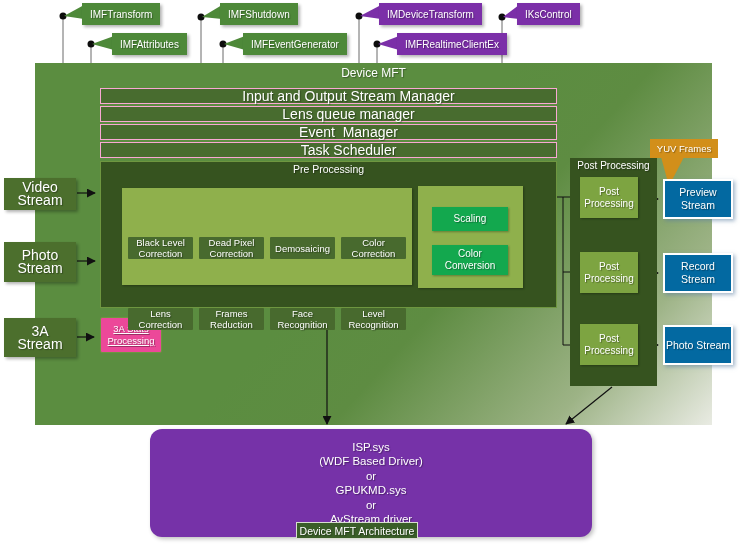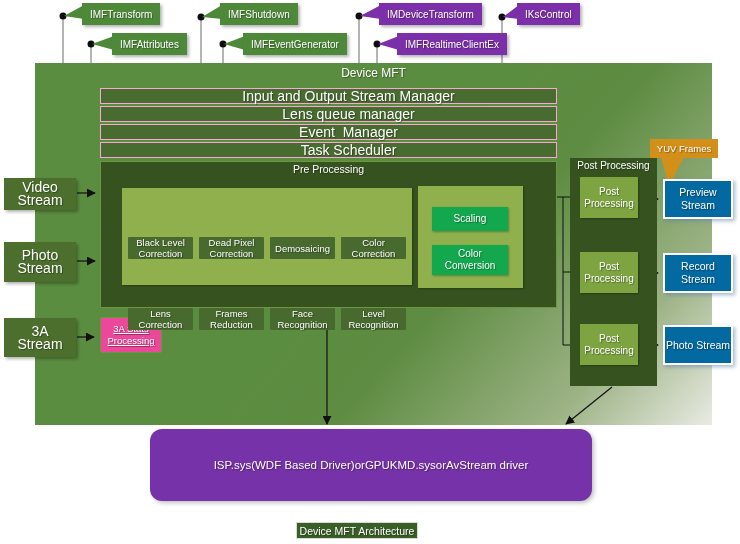--- a/index.html
+++ b/index.html
@@ -54,23 +54,23 @@
 
   .input-box{
     left:4px;width:72px;background:#4c6f2d;font-size:14px;line-height:13px;
     white-space:pre-line;z-index:3;box-shadow:2px 2px 3px rgba(0,0,0,0.3);
   }
 
   .stats-box{left:100px;top:317px;width:62px;height:36px;background:#ec4899;border:1px solid #6e9640;
     border-radius:2px;font-size:9.5px;line-height:12px;z-index:3;text-decoration:underline;}
 
   .driver-box{
-    left:150px;top:429px;width:442px;height:72px;background:#7632a8;border-radius:12px;
+    left:150px;top:429px;width:442px;height:108px;background:#7632a8;border-radius:12px;
     z-index:3;box-shadow:2px 2px 4px rgba(0,0,0,0.25);
-    display:flex;flex-direction:row;align-items:center;justify-content:center;
+    display:flex;flex-direction:column;align-items:center;justify-content:center;
     font-size:11.5px;line-height:14.5px;text-align:center;
   }
   .caption{left:296px;top:522px;width:122px;height:17px;background:#3a5e28;
     border:1px solid #d8ddd0;font-size:10.5px;z-index:3;}
 
   svg.overlay{position:absolute;left:0;top:0;z-index:2;pointer-events:none;}
 </style>
 </head>
 <body>
 

